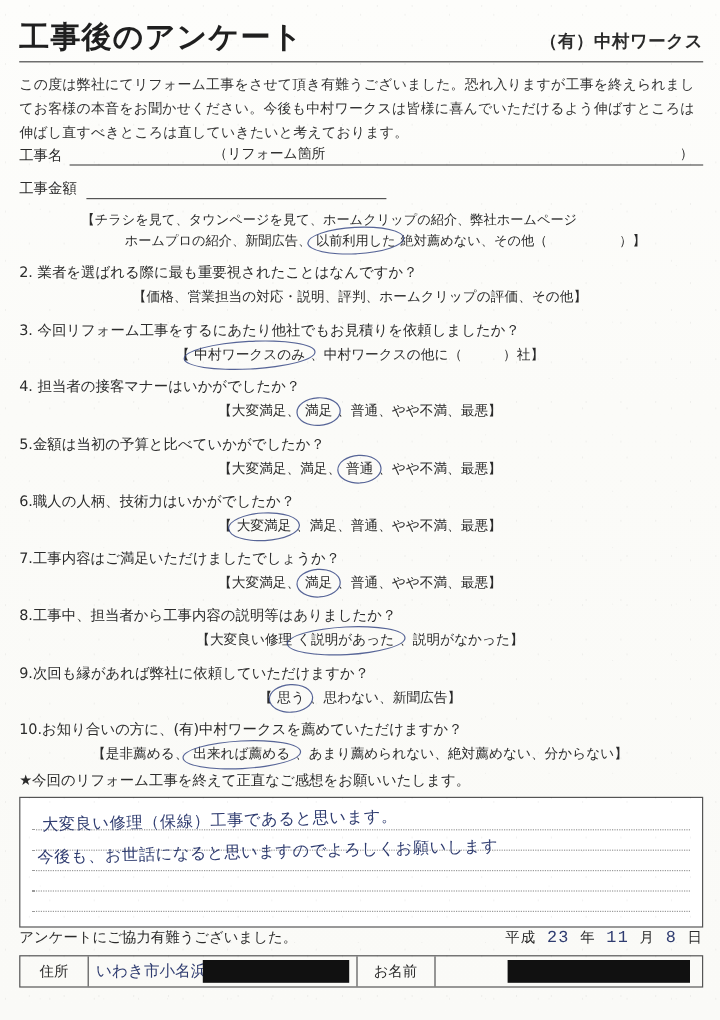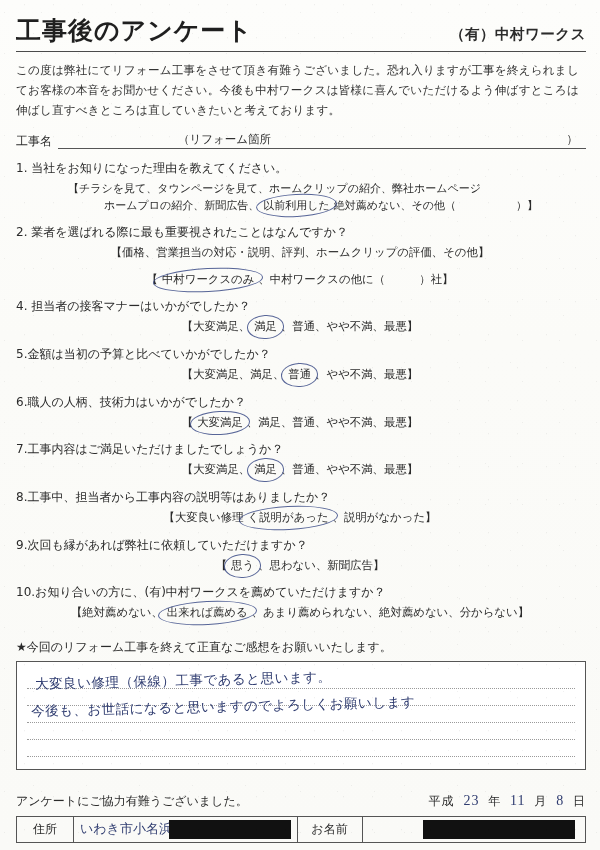--- a/index.html
+++ b/index.html
@@ -49,23 +49,23 @@
     letter-spacing: .5px;
   }
   .intro {
     margin-top: 9px;
     font-size: 11.6px;
     line-height: 1.72;
     letter-spacing: .2px;
     color: #333;
   }
   .field-row {
-    margin-top: 12px;
-    display: flex;
-    align-items: center;
+    margin-top: 0;
+    display: flex;
+    align-items: flex-end;
     font-size: 12px;
   }
   .field-label { white-space: nowrap; }
   .field-line {
     flex: 1;
     border-bottom: 1px solid #555;
     margin-left: 6px;
     height: 15px;
     position: relative;
     text-decoration: underline;
@@ -133,21 +133,21 @@
     bottom: -3px;
     border: 1.3px solid #3a4a86;
     border-radius: 50%;
     transform: rotate(-3deg);
     opacity: .85;
     pointer-events: none;
   }
   .circled-wide::after { left: -5px; right: -5px; }
 
   .star-line {
-    margin-top: 17px;
+    margin-top: 4px;
     font-size: 12px;
   }
 
   .comment-box {
     margin-top: 5px;
     border: 1.3px solid #555;
     height: 107px;
     position: relative;
     background: #fff;
   }
@@ -163,30 +163,30 @@
     color: #2f3c70;
     font-size: 13.5px;
     letter-spacing: .5px;
     transform: rotate(-1.4deg);
     white-space: nowrap;
   }
   .hand1 { left: 18px; top: 10px; }
   .hand2 { left: 14px; top: 36px; }
 
   .thanks-row {
-    margin-top: 23px;
+    margin-top: 0;
     display: flex;
     align-items: flex-end;
     font-size: 12px;
     justify-content: space-between;
   }
   .date-part { font-size: 12px; letter-spacing: 1px; }
   .date-val {
     color: #2f3c70;
-    font-family: Liberation Serif, serif;
+    font-family: Liberation Mono, monospace;
     font-size: 14px;
     padding: 0 4px;
   }
 
   .addr-table {
     margin-top: 6px;
     display: flex;
     border: 1.2px solid #555;
     height: 25px;
     align-items: stretch;
@@ -257,35 +257,39 @@
     <div class="intro">この度は弊社にてリフォーム工事をさせて頂き有難うございました。恐れ入りますが工事を終えられましてお客様の本音をお聞かせください。今後も中村ワークスは皆様に喜んでいただけるよう伸ばすところは伸ばし直すべきところは直していきたいと考えております。</div>
 
     <div class="field-row">
       <span class="field-label">工事名</span>
       <span class="field-line">
         <span class="paren-note">（リフォーム箇所</span>
         <span class="paren-close">）</span>
       </span>
     </div>
 
-
-    <div class="q">
-      <span class="q-text"><span>1.</span> <span>当社をお知りになった理由を教えてください。</span></span>
+    <div class="amount-row">
+      <span class="field-label">工事金額</span>
+      <span class="amount-line"></span>
+    </div>
+
+    <div class="q">
       <div class="opts opts-left small">
         <span>【チラシを見て、タウンページを見て、ホームクリップの紹介、弊社ホームページ</span><br>
         <span style="padding-left:36px;">ホームプロの紹介、新聞広告、</span><span class="circled">以前利用した</span><span>絶対薦めない、その他（</span><span style="display:inline-block;width:60px;"></span><span>）】</span>
       </div>
     </div>
 
     <div class="q">
       <span class="q-text"><span>2.</span> <span>業者を選ばれる際に最も重要視されたことはなんですか？</span></span>
       <div class="opts opts-center">【価格、営業担当の対応・説明、評判、ホームクリップの評価、その他】</div>
     </div>
 
     <div class="q">
+      <span class="q-text"><span>3.</span> <span>今回リフォーム工事をするにあたり他社でもお見積りを依頼しましたか？</span></span>
       <div class="opts opts-center"><span>【</span><span class="circled circled-wide">中村ワークスのみ</span><span>、中村ワークスの他に（　　　）社】</span></div>
     </div>
 
     <div class="q">
       <span class="q-text"><span>4.</span> <span>担当者の接客マナーはいかがでしたか？</span></span>
       <div class="opts"><span>【大変満足、</span><span class="circled">満足</span><span>、普通、やや不満、最悪】</span></div>
     </div>
 
     <div class="q">
       <span class="q-text"><span>5.</span><span>金額は当初の予算と比べていかがでしたか？</span></span>
@@ -307,21 +311,21 @@
       <div class="opts"><span>【大変良い修理</span><span class="circled circled-wide">く説明があった</span><span>、説明がなかった】</span></div>
     </div>
 
     <div class="q">
       <span class="q-text"><span>9.</span><span>次回も縁があれば弊社に依頼していただけますか？</span></span>
       <div class="opts"><span>【</span><span class="circled">思う</span><span>、思わない、新聞広告】</span></div>
     </div>
 
     <div class="q">
       <span class="q-text"><span>10.</span><span>お知り合いの方に、(有)中村ワークスを薦めていただけますか？</span></span>
-      <div class="opts"><span>【絶対薦めない、</span><span class="circled circled-wide">出来れば薦める</span><span>、あまり薦められない、絶対薦めない、分からない】</span></div>
+      <div class="opts"><span>【是非薦める、</span><span class="circled circled-wide">出来れば薦める</span><span>、あまり薦められない、絶対薦めない、分からない】</span></div>
     </div>
 
     <div class="star-line">★今回のリフォーム工事を終えて正直なご感想をお願いいたします。</div>
 
     <div class="comment-box">
       <div class="rule" style="top:26px;"></div>
       <div class="rule" style="top:43px;"></div>
       <div class="rule" style="top:60px;"></div>
       <div class="rule" style="top:77px;"></div>
       <div class="rule" style="top:94px;"></div>

